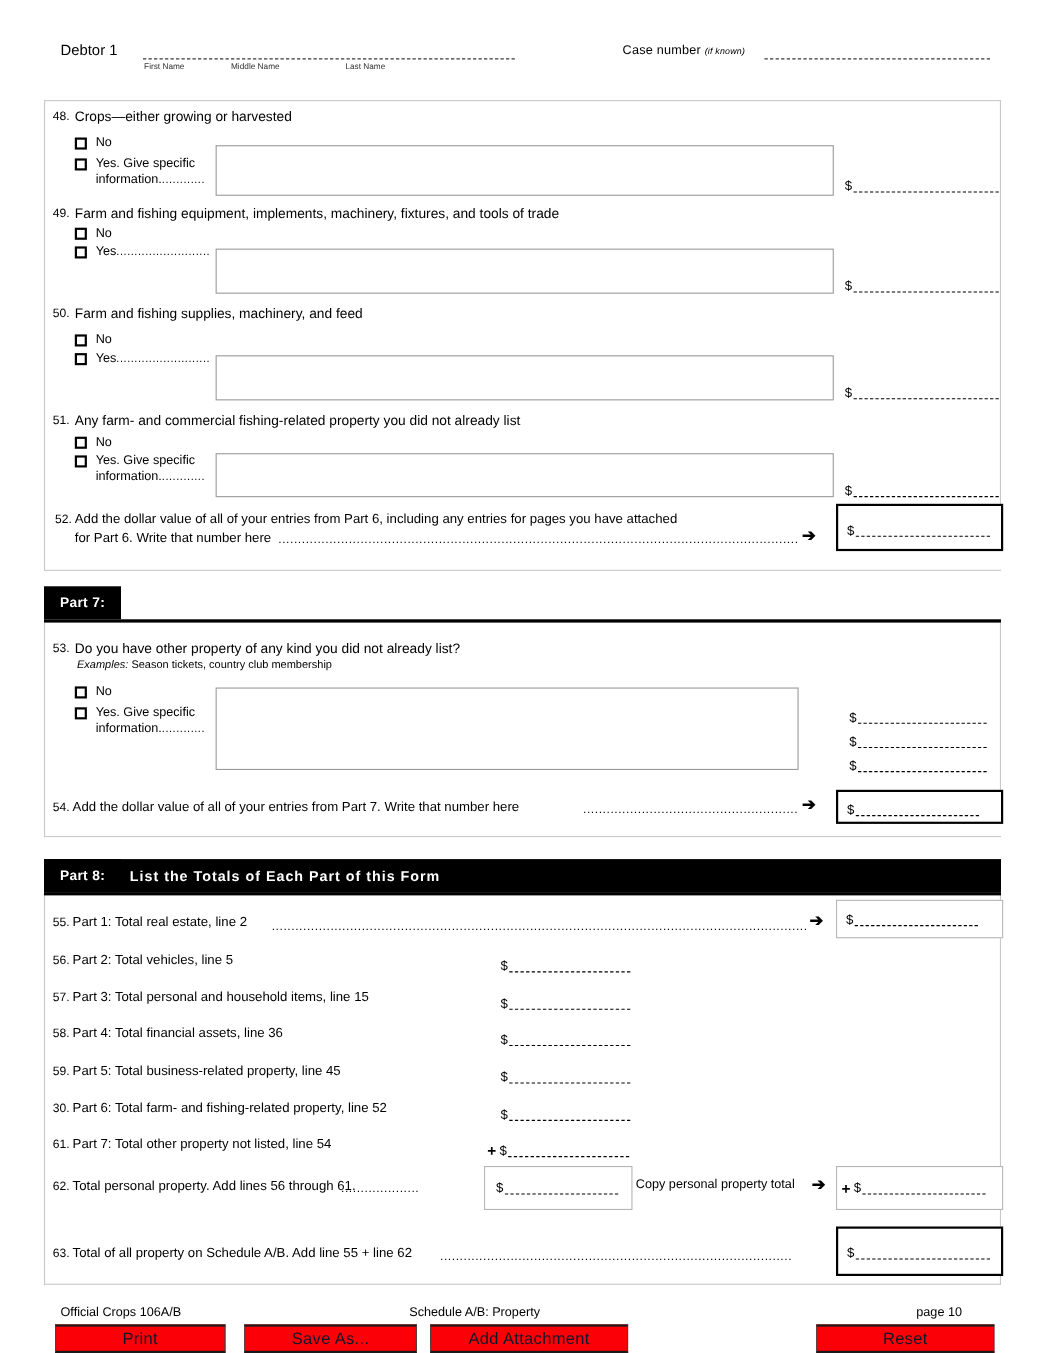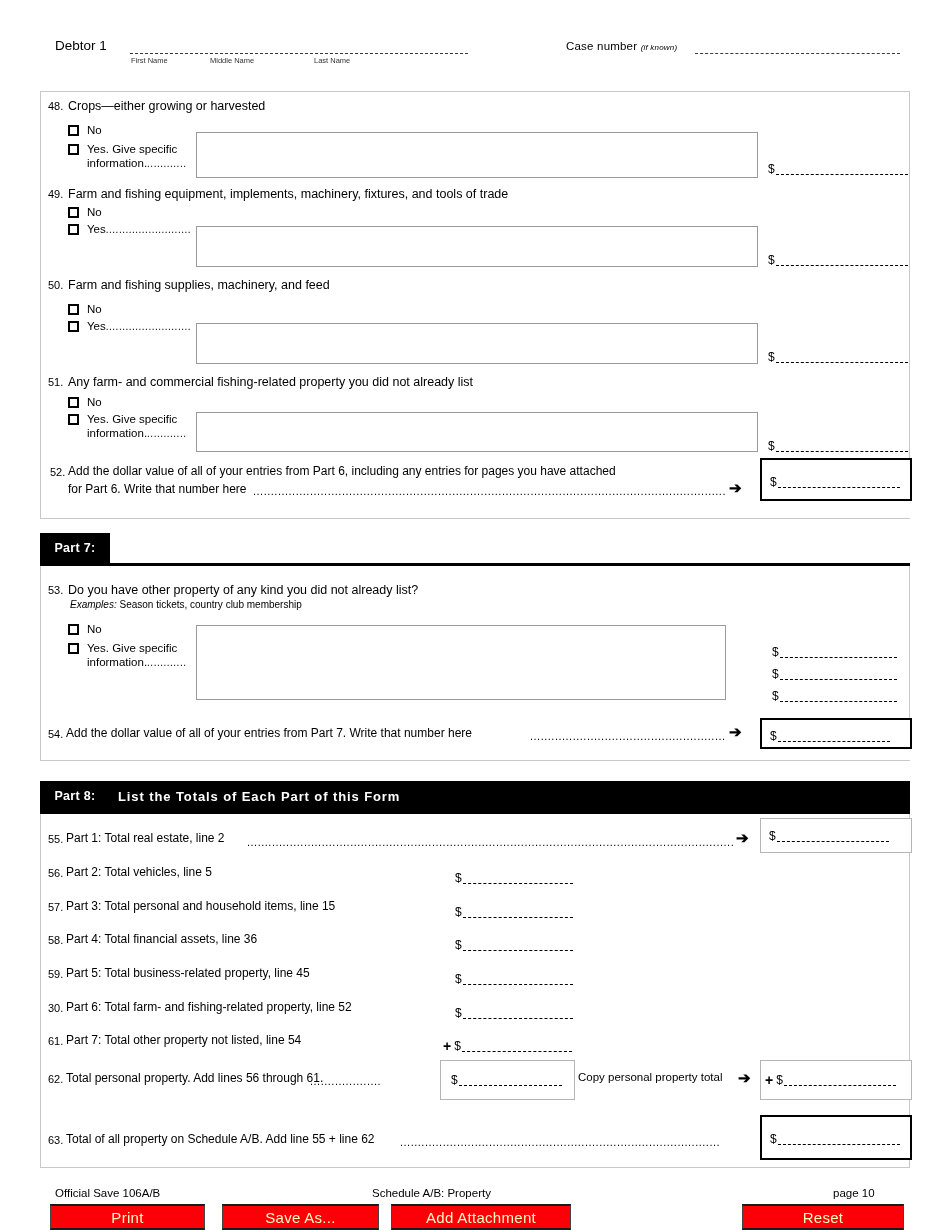--- a/index.html
+++ b/index.html
@@ -300,21 +300,21 @@
   
   .foot-text {
     position: absolute;
     font-size: 11.5px;
     color: #000;
     white-space: nowrap;
   }
   .btn {
     position: absolute;
     background: #fb0007;
-    color: #fef9c3;
+    color: #0f172a;
     border-top: 2px solid #1a1a1a;
     border-bottom: 2px solid #1a1a1a;
     border-left: 1px solid #444;
     border-right: 1px solid #444;
     box-sizing: border-box;
     font-size: 15px;
     display: flex;
     align-items: center;
     justify-content: center;
     cursor: pointer;
@@ -568,21 +568,21 @@
   <div class="trow-num" style="left:48px; top:1134px;">63.</div>
   <div class="trow-text" style="left:66px; top:1132px;">Total of all property on Schedule A/B. Add line 55 + line 62</div>
   <div class="leader" style="left:400px; top:1136px; width:320px;">..............................................................................................</div>
   <div class="totalbox" style="left:760px; top:1115px; width:152px; height:45px;">
     <div class="dollar" style="left:8px; top:16px;">
       <span class="sym">$</span>
       <span class="rule" style="width:122px;"></span>
     </div>
   </div>
 
-  <div class="foot-text" style="left:55px; top:1187px;">Official Save 106A/B</div>
+  <div class="foot-text" style="left:55px; top:1187px;">Official Crops 106A/B</div>
   <div class="foot-text" style="left:372px; top:1187px;">Schedule A/B: Property</div>
   <div class="foot-text" style="left:833px; top:1187px;">page 10</div>
 
   <div class="btn" style="left:50px; top:1204px; width:155px; height:26px;">Print</div>
   <div class="btn" style="left:222px; top:1204px; width:157px; height:26px;">Save As...</div>
   <div class="btn" style="left:391px; top:1204px; width:180px; height:26px;">Add Attachment</div>
   <div class="btn" style="left:742px; top:1204px; width:162px; height:26px;">Reset</div>
 
 </div>
 

